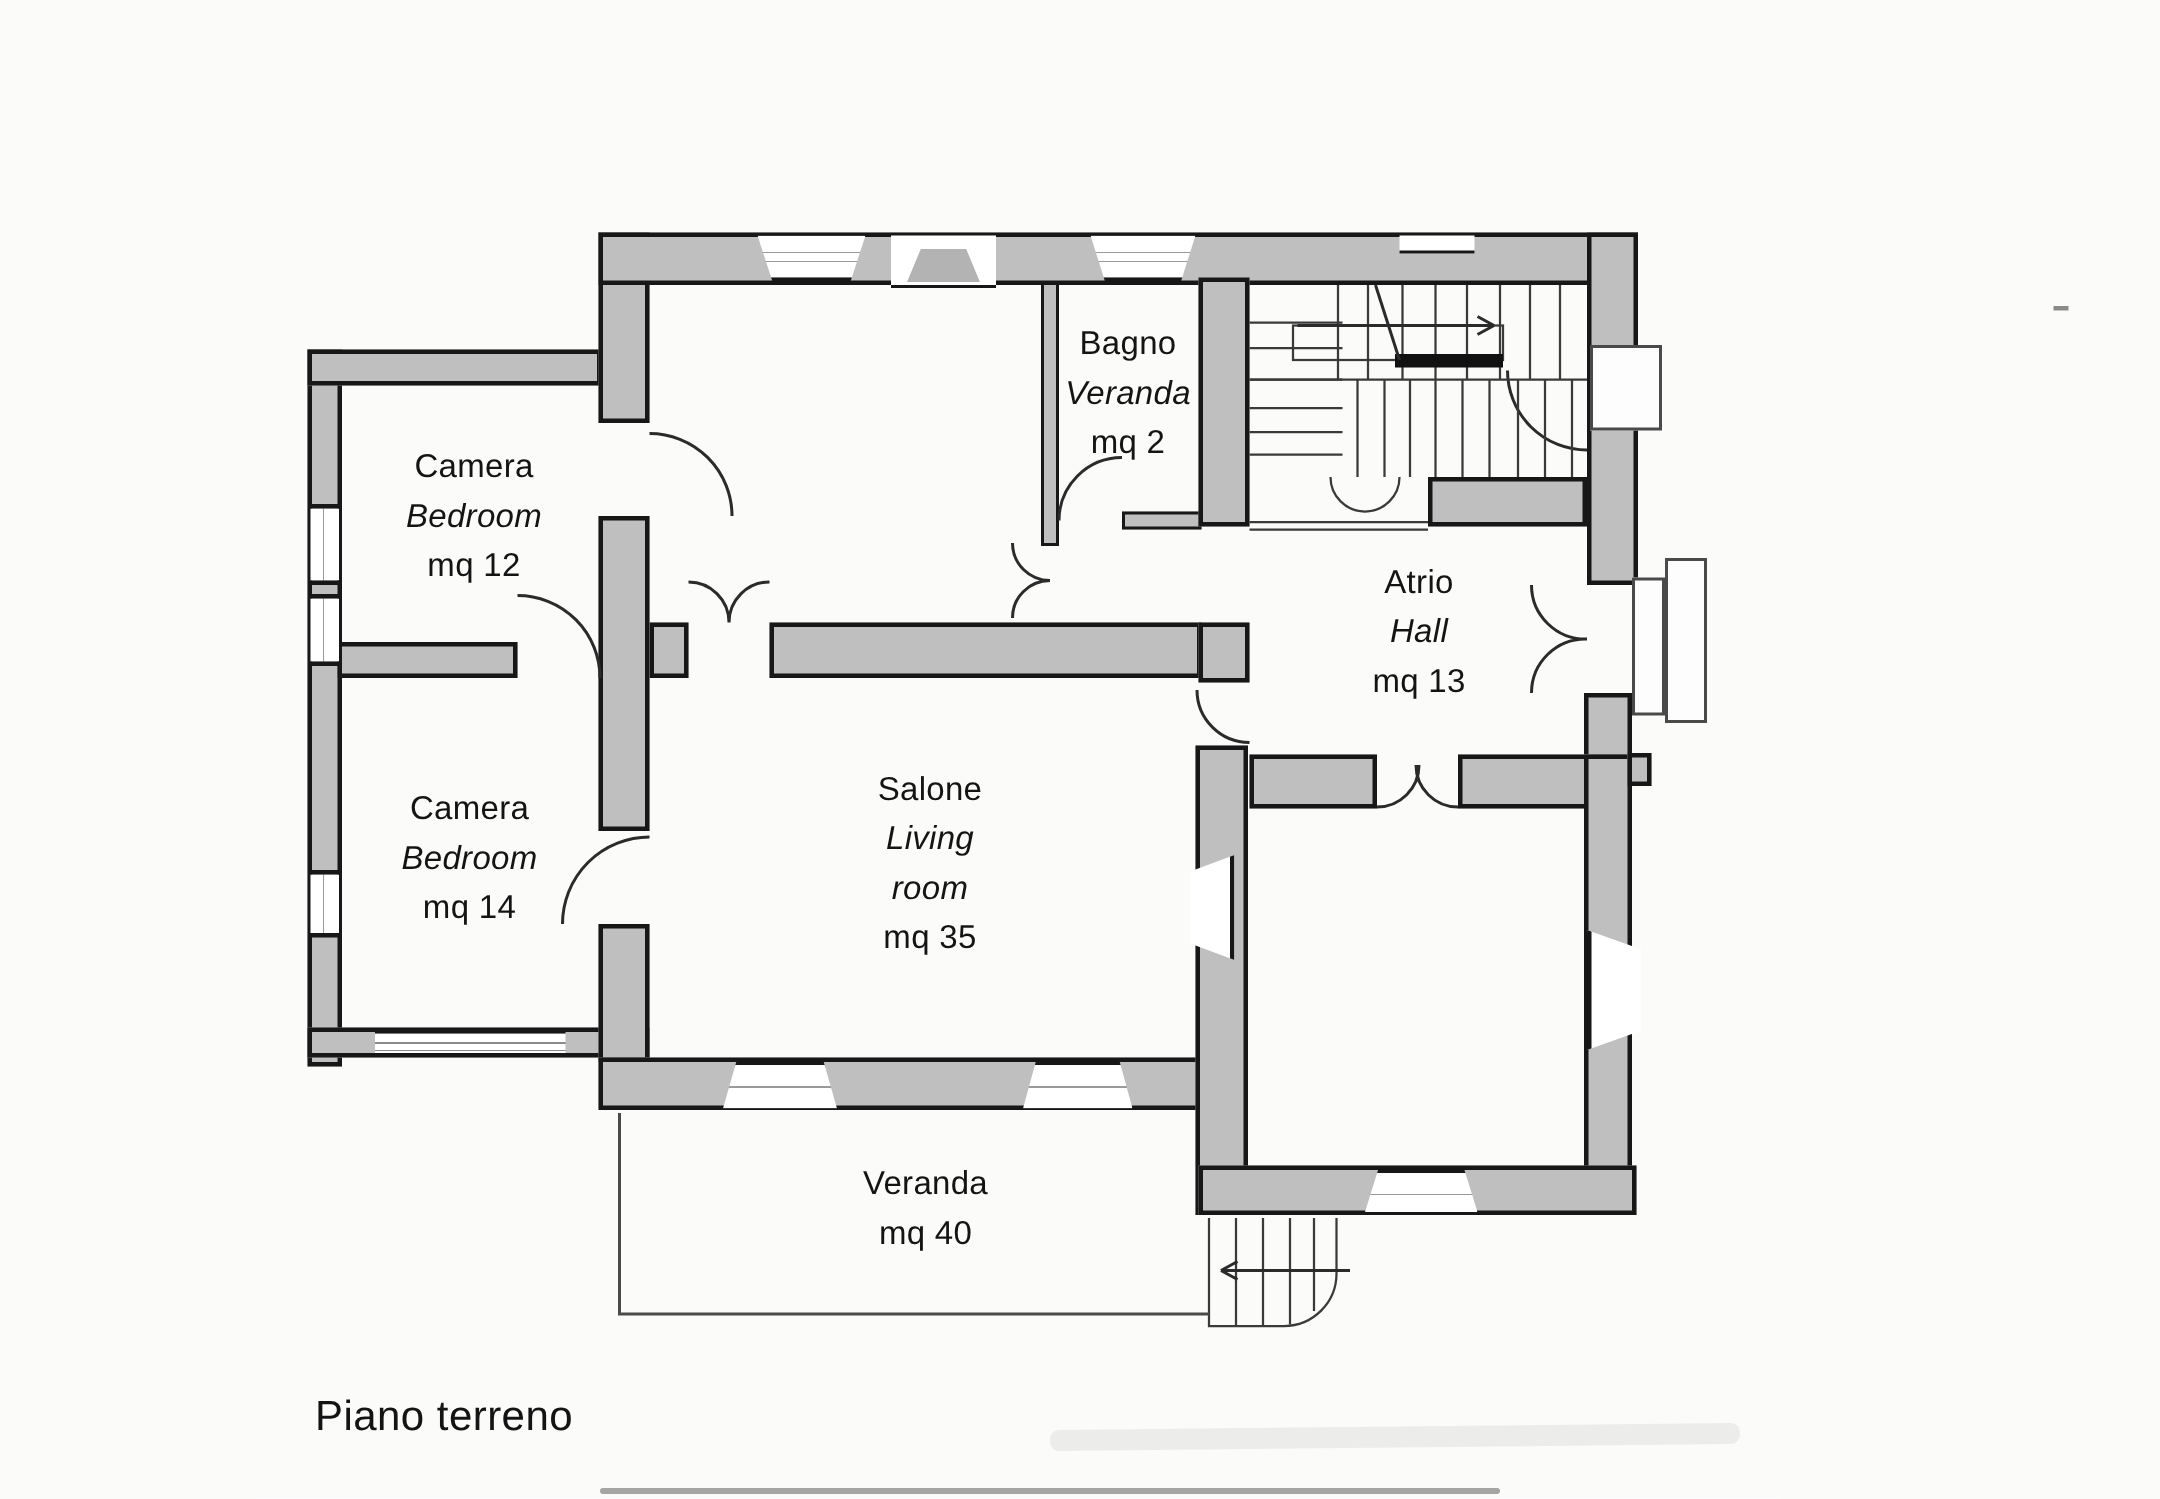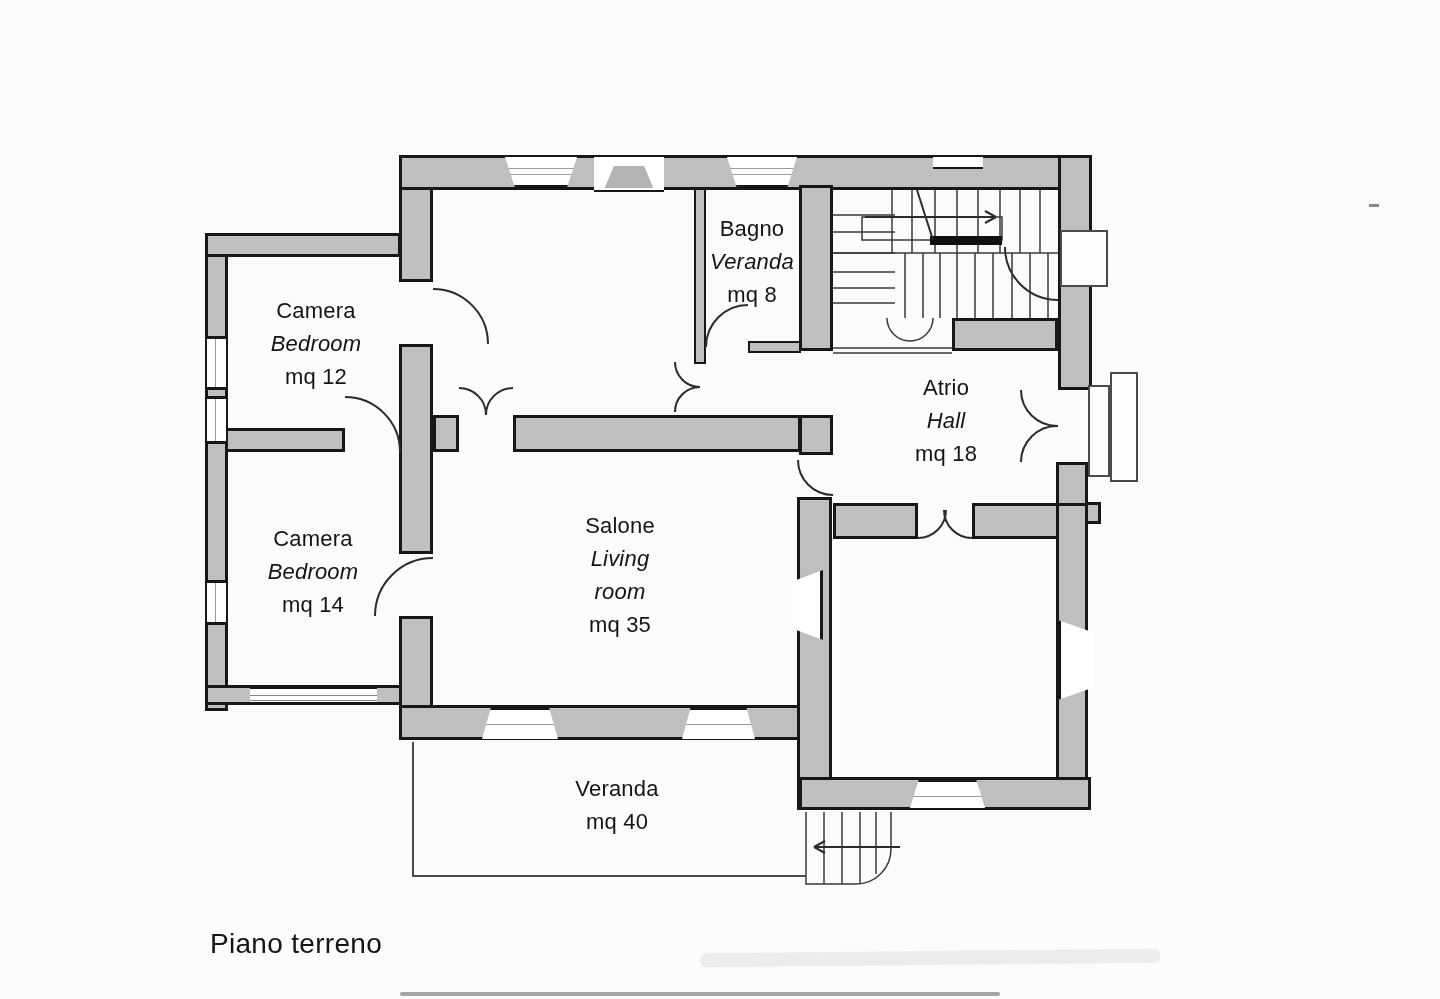--- a/index.html
+++ b/index.html
@@ -159,27 +159,27 @@
   <div class="lbl" style="left:316px;top:294px">
     <div>Camera</div>
     <div class="it">Bedroom</div>
     <div>mq 12</div>
   </div>
 
 
   <div class="lbl" style="left:752px;top:212px">
     <div>Bagno</div>
     <div class="it">Veranda</div>
-    <div>mq 8</div>
+    <div>mq 2</div>
   </div>
 
   <div class="lbl" style="left:946px;top:371px">
     <div>Atrio</div>
     <div class="it">Hall</div>
-    <div>mq 18</div>
+    <div>mq 13</div>
   </div>
 
   <div class="lbl" style="left:313px;top:522px">
     <div>Camera</div>
     <div class="it">Bedroom</div>
     <div>mq 14</div>
   </div>
 
   <div class="lbl" style="left:620px;top:509px">
     <div>Salone</div>

